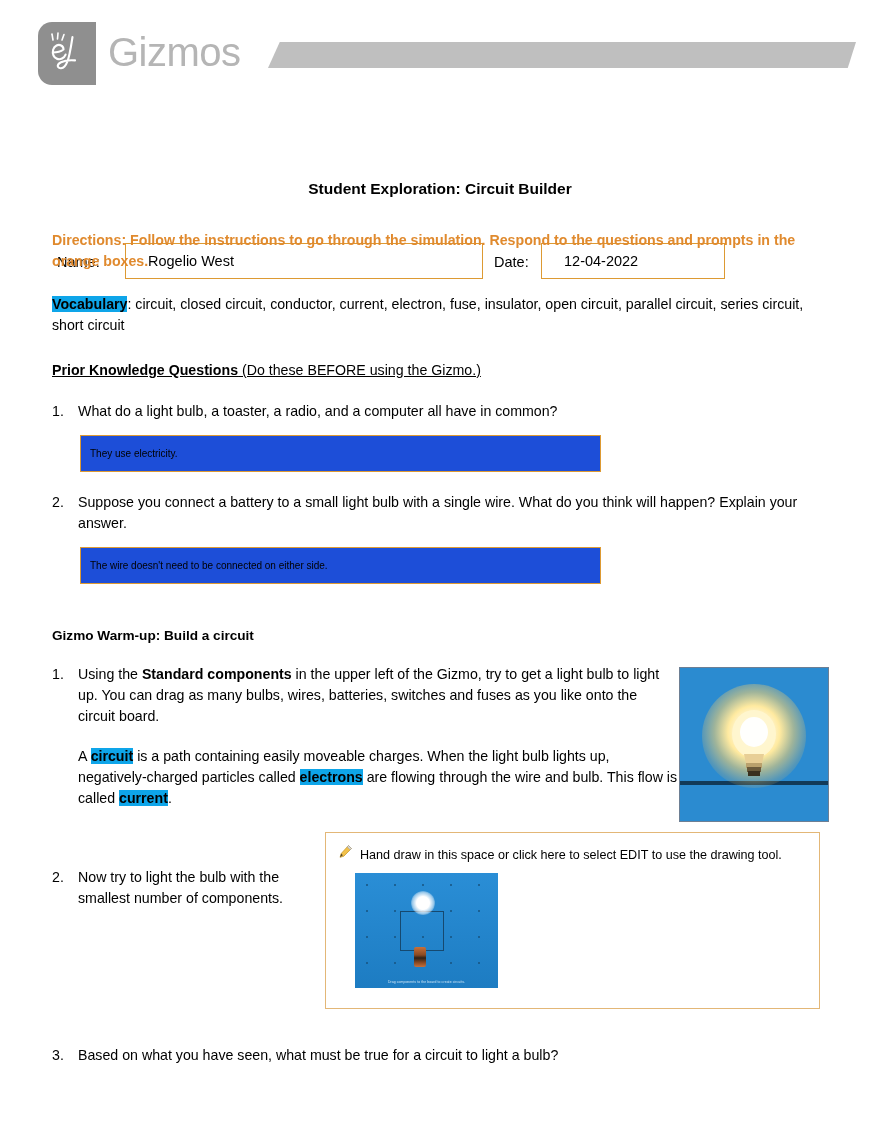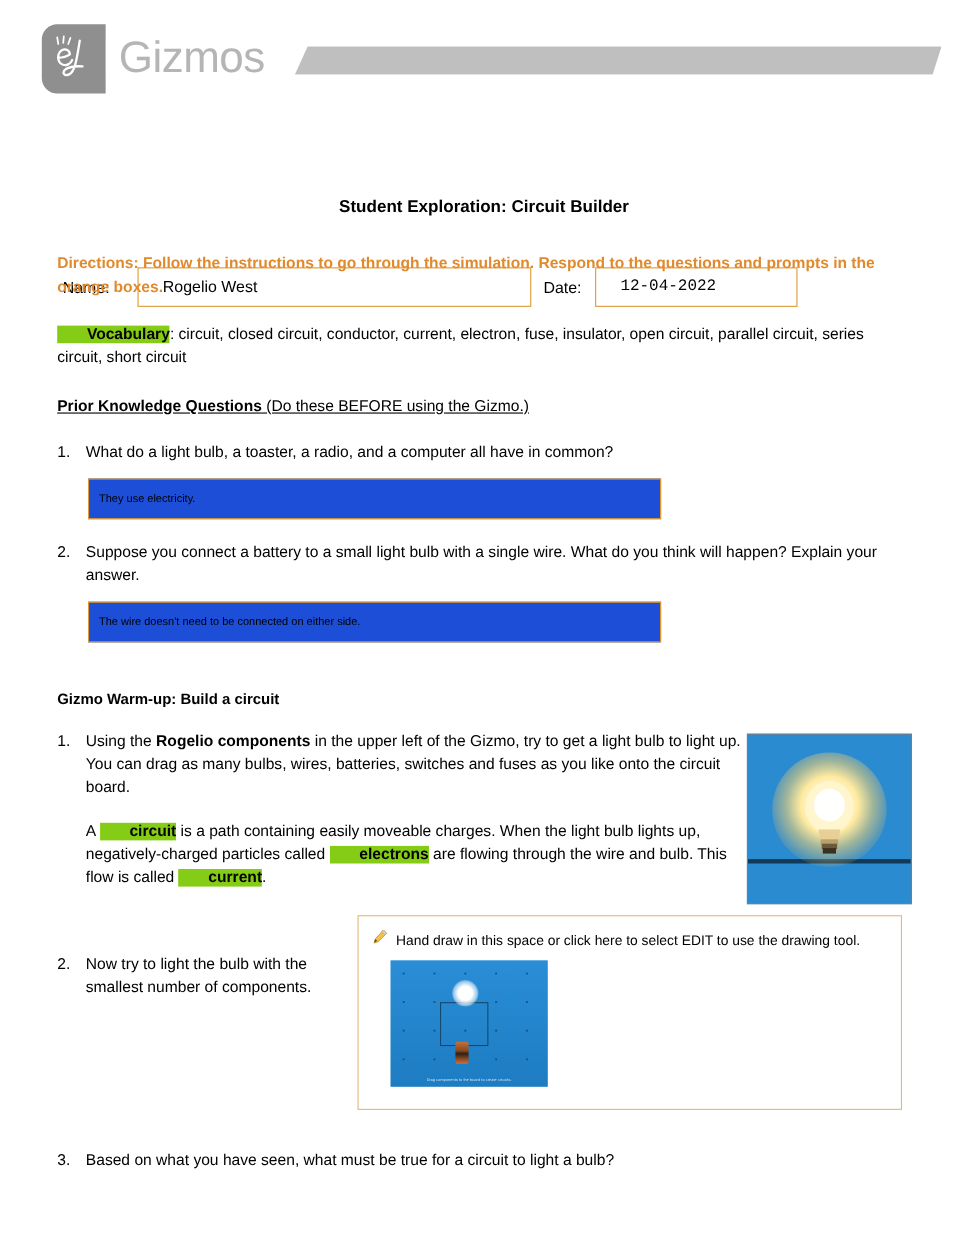--- a/index.html
+++ b/index.html
@@ -69,21 +69,21 @@
     position: absolute;
     border: 1.6px solid #dd9a33;
     background: #fff;
     display: flex;
     align-items: center;
     padding-left: 22px;
     font-size: 14.5px;
     color: #000;
   }
   .nd-field.name-field { left: 125px; top: 125px; width: 358px; height: 36px; }
-  .nd-field.date-field { left: 541px; top: 125px; width: 184px; height: 36px; font-family: Liberation Mono, monospace; }
+  .nd-field.date-field { left: 541px; top: 125px; width: 184px; height: 36px; }
 
   
   .doc {
     position: absolute;
     left: 0;
     top: 178px;
     width: 880px;
   }
   .title {
     text-align: center;
@@ -99,23 +99,22 @@
     font-size: 14.2px;
     line-height: 21px;
     margin: 30px 52px 0 52px;
   }
   .vocab {
     font-size: 14.2px;
     line-height: 21px;
     margin: 22px 52px 0 52px;
   }
   .hl {
-    background: #84cc16;
+    background: #0ea5e9;
     font-weight: bold;
-    padding-left: 27px;
   }
 
   .pkq {
     font-size: 14.2px;
     line-height: 21px;
     margin: 24px 52px 0 52px;
     text-decoration: underline;
   }
   .pkq b { font-weight: bold; }
 
@@ -356,21 +355,21 @@
           <rect x="20" y="57" width="16" height="5" fill="#b9a16d"></rect>
           <rect x="21" y="61" width="14" height="5" fill="#6a5a3b"></rect>
           <rect x="22" y="65" width="12" height="5" fill="#3a301f"></rect>
         </svg>
       </div>
     </div>
 
     <div class="warm1-text">
       <span class="qnum">1.</span>
       <div class="warm1-body">
-        <div><span>Using the </span><b>Rogelio components</b><span> in the upper left of the Gizmo, try to get a light bulb to light up. You can drag as many bulbs, wires, batteries, switches and fuses as you like onto the circuit board.</span></div>
+        <div><span>Using the </span><b>Standard components</b><span> in the upper left of the Gizmo, try to get a light bulb to light up. You can drag as many bulbs, wires, batteries, switches and fuses as you like onto the circuit board.</span></div>
         <div class="warm1-p2"><span>A </span><span class="hl">circuit</span><span> is a path containing easily moveable charges. When the light bulb lights up, negatively-charged particles called </span><span class="hl">electrons</span><span> are flowing through the wire and bulb. This flow is called </span><span class="hl">current</span><span>.</span></div>
       </div>
     </div>
   </div>
 
   <div class="warm2">
     <div class="warm2-text">
       <span class="qnum">2.</span>
       <span class="qtext">Now try to light the bulb with the smallest number of components.</span>
     </div>

